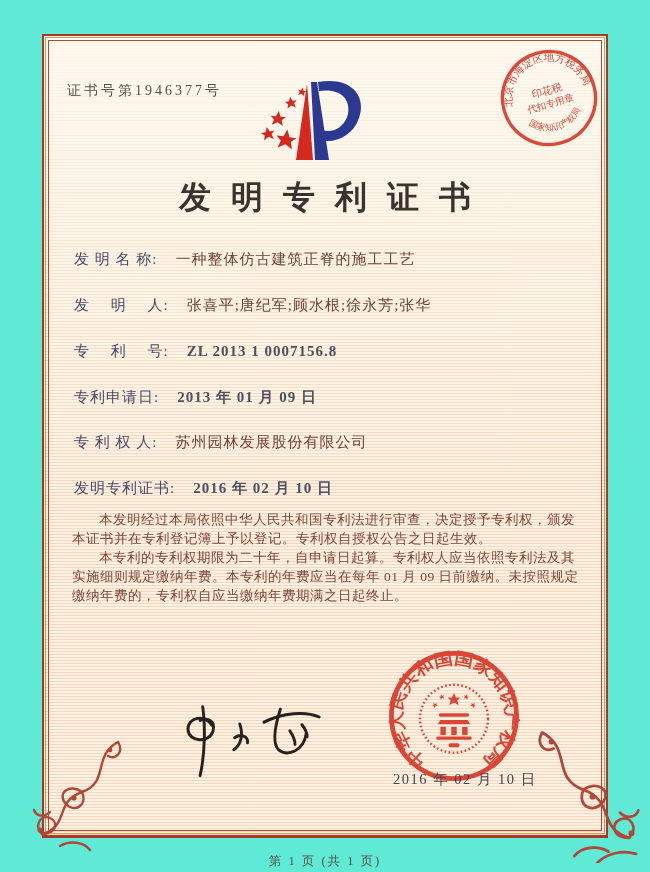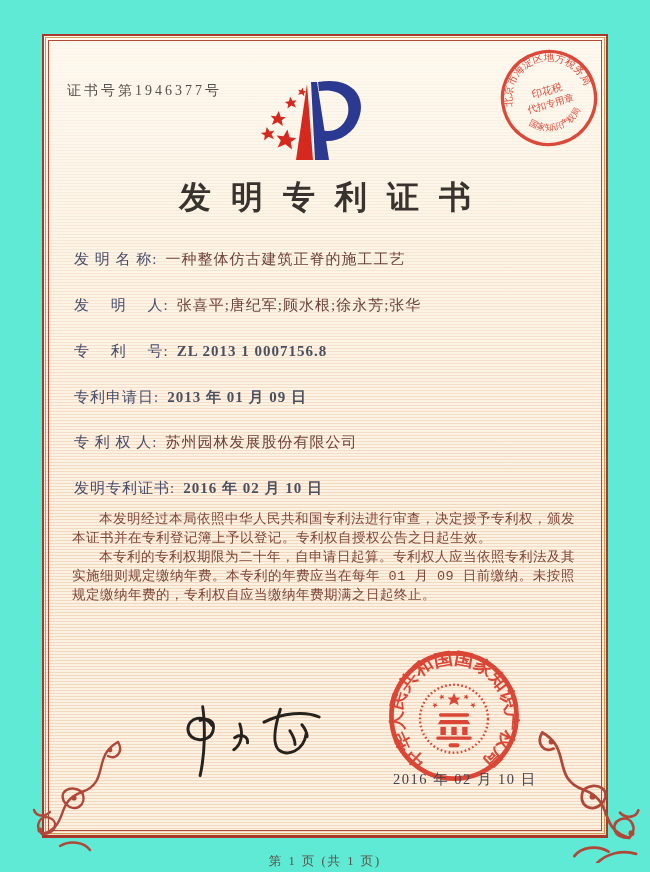--- a/index.html
+++ b/index.html
@@ -22,26 +22,26 @@
   .abs{position:absolute;z-index:2;}
   .cert-no{left:67px;top:82px;font-size:14px;letter-spacing:3px;color:#55504c;}
   .title{
     left:0;top:176px;width:100%;text-align:center;
     font-size:32px;font-weight:bold;color:#38332f;
     letter-spacing:20px;text-indent:20px;
   }
   .fields{left:74px;top:250px;width:500px;}
   .field-row{position:absolute;left:0;width:500px;height:22px;font-size:15px;white-space:nowrap;}
   .field-row .lbl{color:#474b6b;letter-spacing:1px;margin-right:8px;}
-  .field-row .val{color:#6d4238;letter-spacing:1px;}
+  .field-row .val{color:#6d4238;letter-spacing:1px;margin-left:10px;}
   .field-row.num .val{color:#4c4f5e;font-weight:bold;}
   .r0{top:0;} .r1{top:46px;} .r2{top:92px;} .r3{top:138px;} .r4{top:183px;} .r5{top:229px;}
   .body-text{
     left:72px;top:510px;width:508px;color:#7e4637;
-    font-size:13.5px;line-height:19px;letter-spacing:.5px;font-family:Liberation Mono, monospace;
+    font-size:13.5px;line-height:19px;letter-spacing:.5px;
   }
   .body-text p{margin:0;text-indent:2em;}
   .signer{left:88px;top:720px;font-size:15px;color:#332e2a;line-height:26px;
     font-family:"Liberation Sans","DejaVu Sans",sans-serif;}
   .signature{left:168px;top:698px;z-index:3;}
   .tax-seal{left:495px;top:44px;z-index:3;transform:rotate(-16deg);opacity:.92;}
   .office-seal{left:386px;top:648px;z-index:3;opacity:.93;}
   .seal-date{left:393px;top:770px;font-size:14.5px;letter-spacing:1.5px;color:#44434e;z-index:4;}
   .footer{left:0;top:806px;width:100%;text-align:center;font-size:12.5px;
     letter-spacing:2px;color:#5e4f46;z-index:2;margin-top:47px;}

